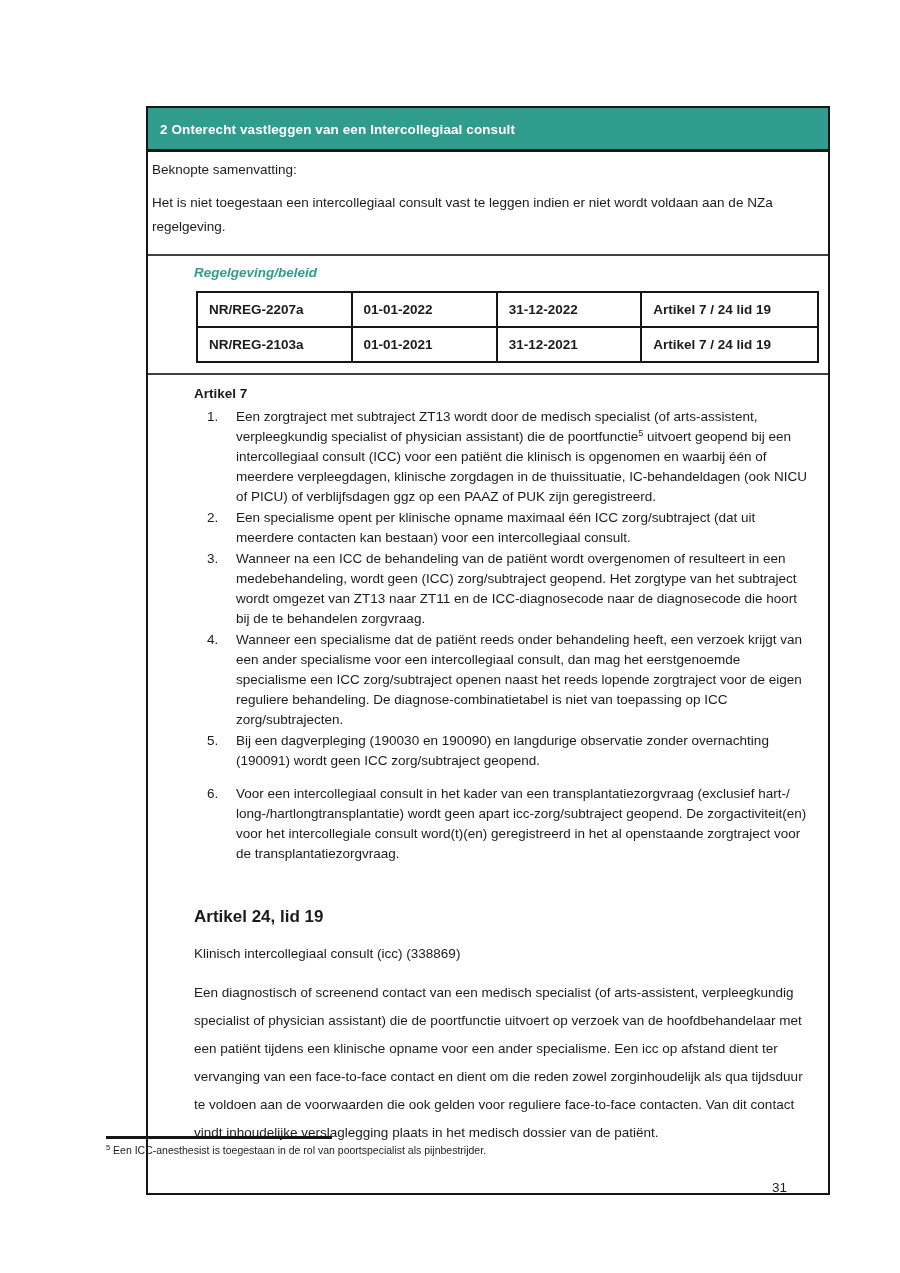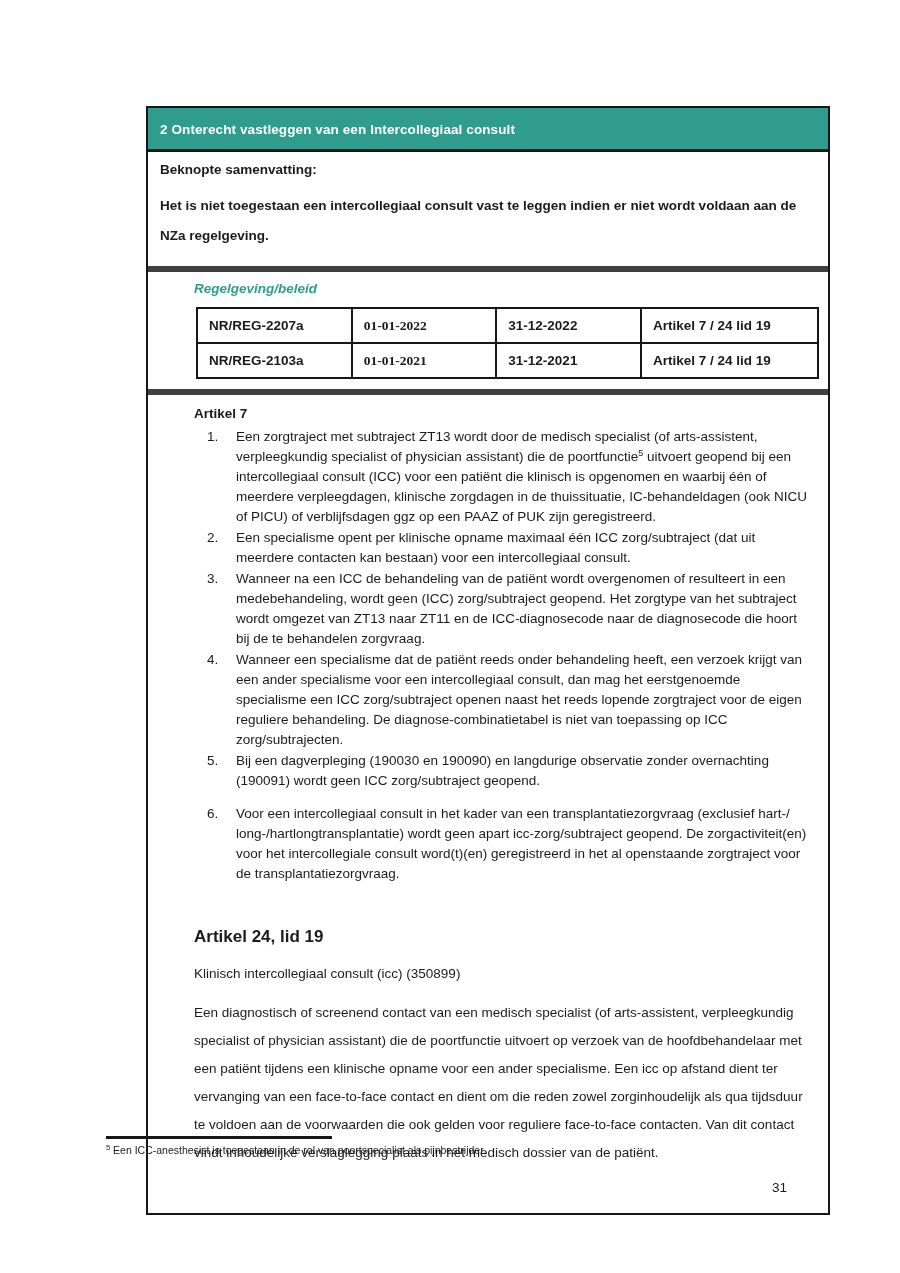--- a/index.html
+++ b/index.html
@@ -23,44 +23,44 @@
   .header-bar {
     background: var(--accent, #2F9C8E);
     color: #ffffff;
     font-weight: bold;
     font-size: 13.5px;
     padding: 14px 12px 12px 12px;
     border-bottom: 3px solid #161616;
     letter-spacing: 0.1px;
   }
   .box { box-sizing: border-box; }
-  .box + .box { border-top: 6px solid #404040; padding-left: 46px; }
-  .summary-box { padding: 10px 12px 15px 12px; font-weight: bold; }
+  .box + .box { border-top: 2px solid #404040; padding-left: 46px; }
+  .summary-box { padding: 10px 12px 15px 4px; }
   .summary-label { margin: 0 0 14px 0; font-size: 13.5px; }
-  .summary-text { margin: 0; font-size: 13.5px; line-height: 30px; width: 664px; }
+  .summary-text { margin: 0; font-size: 13.5px; line-height: 24px; width: 664px; }
 
   .regulation-box { padding: 9px 9px 10px 12px; }
   .reg-heading {
     margin: 0 0 11px 0;
     color: var(--accent, #2F9C8E);
     font-style: italic;
     font-weight: bold;
     font-size: 13.5px;
   }
   table.reg-table { border-collapse: collapse; margin-left: 2px; }
   table.reg-table td {
     border: 2px solid #161616;
     font-weight: bold;
     font-size: 13.5px;
     height: 33px;
     padding: 0 4px 0 11px;
     vertical-align: middle;
     white-space: nowrap;
   }
-  .col0 { width: 146px; } .col1 { width: 140px; font-family: Liberation Serif, serif; } .col2 { width: 139px; } .col3 { width: 168px; }
+  .col0 { width: 146px; } .col1 { width: 140px; } .col2 { width: 139px; } .col3 { width: 168px; }
 
   .body-box { padding: 9px 15px 46px 12px; font-size: 13.5px; line-height: 20px; }
   .bold-line { font-weight: bold; margin: 0; line-height: 19px; }
   .list { margin-top: 4px; }
   .li { display: flex; margin-bottom: 1px; }
   .li .num { flex: none; width: 42px; padding-left: 13px; box-sizing: border-box; }
   .li .txt { flex: 1; }
   .li.gap-top { margin-top: 13px; }
   sup { font-size: 9px; line-height: 0; }
   .article24-heading { font-weight: bold; margin: 43px 0 17px 0; font-size: 17px; }
@@ -132,21 +132,21 @@
         <span class="num">5.</span>
         <span class="txt">Bij een dagverpleging (190030 en 190090) en langdurige observatie zonder overnachting (190091) wordt geen ICC zorg/subtraject geopend.</span>
       </div>
       <div class="li gap-top">
         <span class="num">6.</span>
         <span class="txt">Voor een intercollegiaal consult in het kader van een transplantatiezorgvraag (exclusief hart-/ long-/hartlongtransplantatie) wordt geen apart icc-zorg/subtraject geopend. De zorgactiviteit(en) voor het intercollegiale consult word(t)(en) geregistreerd in het al openstaande zorgtraject voor de transplantatiezorgvraag.</span>
       </div>
     </div>
 
     <p class="article24-heading">Artikel 24, lid 19</p>
-    <p class="article24-sub">Klinisch intercollegiaal consult (icc) (350899)</p>
+    <p class="article24-sub">Klinisch intercollegiaal consult (icc) (338869)</p>
     <p class="article24-text">Een diagnostisch of screenend contact van een medisch specialist (of arts-assistent, verpleegkundig specialist of physician assistant) die de poortfunctie uitvoert op verzoek van de hoofdbehandelaar met een patiënt tijdens een klinische opname voor een ander specialisme.  Een icc op afstand dient ter vervanging van een face-to-face contact en dient om die reden zowel zorginhoudelijk als qua tijdsduur te voldoen aan de voorwaarden die ook gelden voor reguliere face-to-face contacten. Van dit contact vindt inhoudelijke verslaglegging plaats in het medisch dossier van de patiënt.</p>
   </div>
 
 </div>
 
 <div class="footnote">
   <div class="footnote-rule"></div>
   <p class="footnote-text"><sup>5</sup> <span>Een ICC-anesthesist is toegestaan in de rol van poortspecialist als pijnbestrijder.</span></p>
 </div>
 

